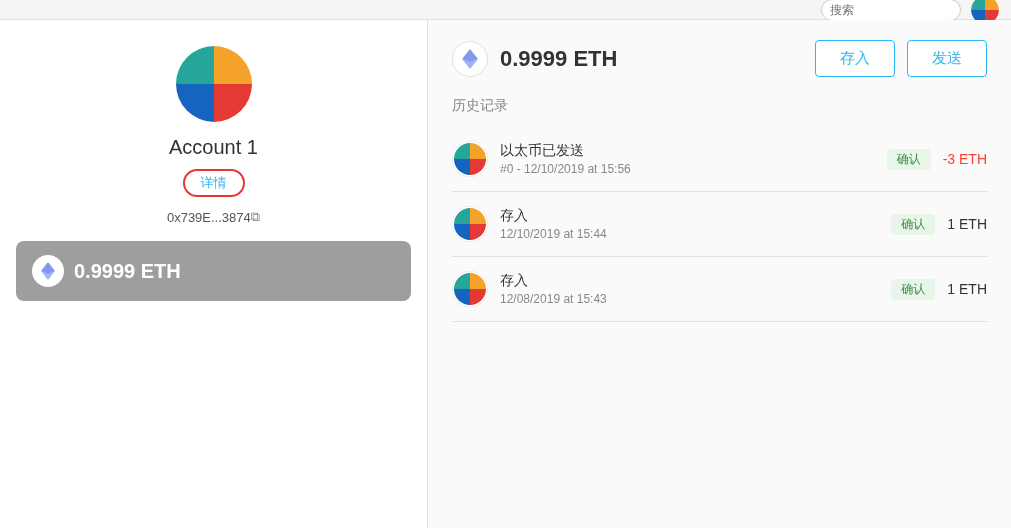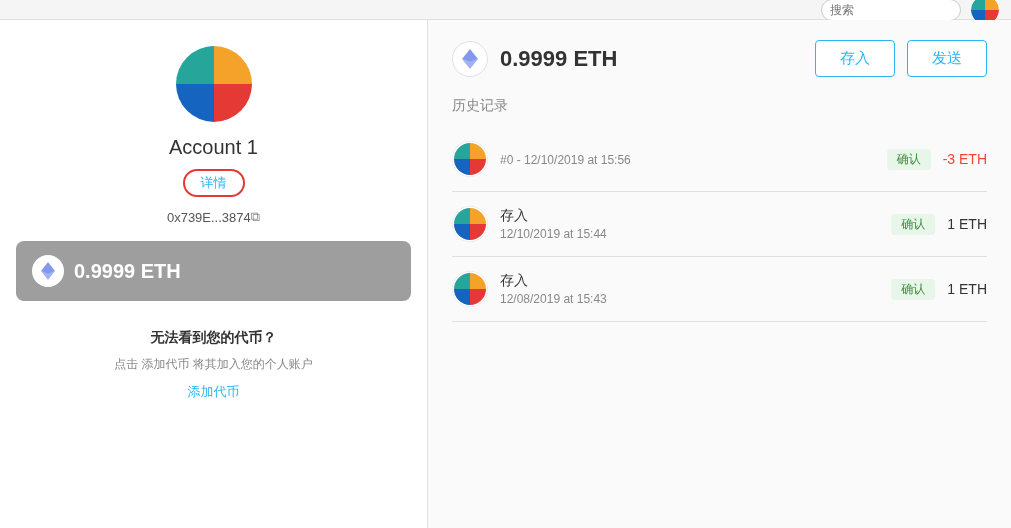--- a/index.html
+++ b/index.html
@@ -307,25 +307,20 @@
     <div class="eth-balance-panel">
       <div class="eth-logo-circle">
         <svg width="20" height="20" viewBox="0 0 20 20">
           <polygon points="10,1 17,10 10,13 3,10" fill="#627eea" opacity="0.8"></polygon>
           <polygon points="10,13 17,10 10,19 3,10" fill="#627eea" opacity="0.6"></polygon>
         </svg>
       </div>
       <span class="eth-balance-text">0.9999 ETH</span>
     </div>
 
-    <div class="no-tokens-section">
-      <div class="no-tokens-title">无法看到您的代币？</div>
-      <div class="no-tokens-desc">点击 添加代币 将其加入您的个人账户</div>
-      <a class="add-token-link" href="#">添加代币</a>
-    </div>
 
   </div>
 
   <div class="right-panel">
 
     <div class="right-header">
       <div class="right-balance-row">
         <div class="right-eth-circle">
           <svg width="22" height="22" viewBox="0 0 22 22">
             <polygon points="11,1 19,11 11,14 3,11" fill="#627eea" opacity="0.8"></polygon>
@@ -348,20 +343,21 @@
         <div class="tx-icon">
           <svg width="36" height="36" viewBox="0 0 36 36">
             <circle cx="18" cy="18" r="18" fill="#fff" stroke="#e0e0e0" stroke-width="1"></circle>
             <path d="M18,18 L18,2 A16,16 0 0,1 34,18 Z" fill="#f4a229"></path>
             <path d="M18,18 L34,18 A16,16 0 0,1 18,34 Z" fill="#e53935"></path>
             <path d="M18,18 L18,34 A16,16 0 0,1 2,18 Z" fill="#1565c0"></path>
             <path d="M18,18 L2,18 A16,16 0 0,1 18,2 Z" fill="#26a69a"></path>
           </svg>
         </div>
         <div class="tx-info">
+          <div class="tx-title">以太币已发送</div>
           <div class="tx-subtitle">#0 - 12/10/2019 at 15:56</div>
         </div>
         <span class="tx-badge">确认</span>
         <span class="tx-amount negative">-3 ETH</span>
       </div>
 
       <div class="tx-item">
         <div class="tx-icon">
           <svg width="36" height="36" viewBox="0 0 36 36">
             <circle cx="18" cy="18" r="18" fill="#fff" stroke="#e0e0e0" stroke-width="1"></circle>

